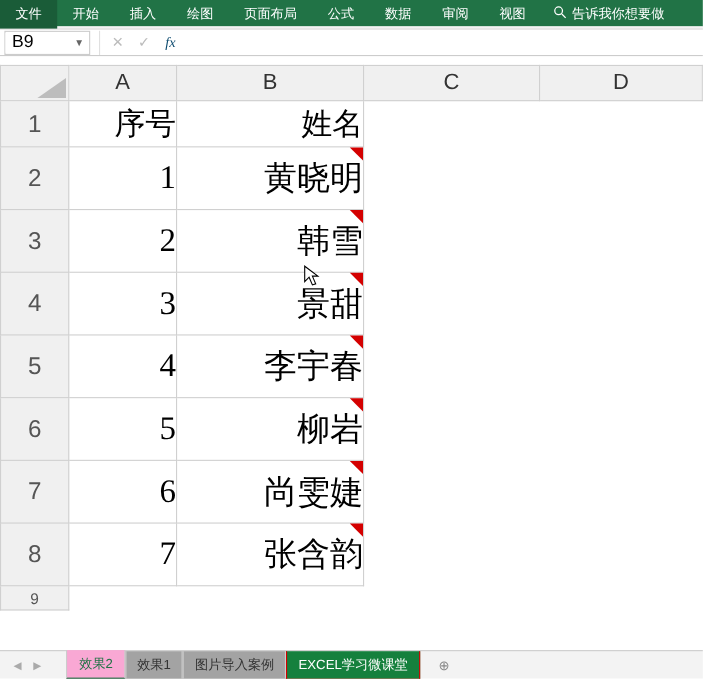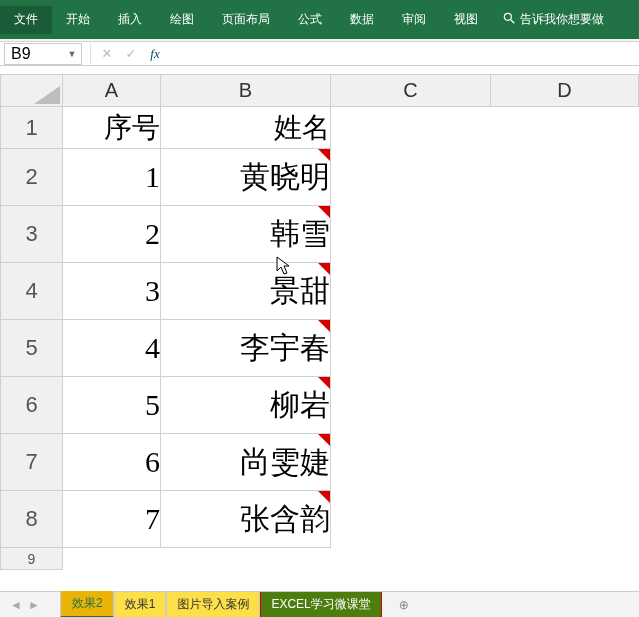--- a/index.html
+++ b/index.html
@@ -1,19 +1,19 @@
 <!DOCTYPE html>
 <html><head>
 <meta charset="utf-8">
 <style>
   * { box-sizing: border-box; margin: 0; padding: 0; }
   body { font-family: "Microsoft YaHei", sans-serif; background: #fff; width: 639px; height: 617px; overflow: hidden; position: relative; }
 
   
-  .ribbon { background: #217346; height: 39px; display: flex; align-items: center; color: #fff; font-size: 12px; }
+  .ribbon { background: #217346; height: 24px; display: flex; align-items: center; color: #fff; font-size: 12px; }
   .ribbon .tab { padding: 0 14px; height: 28px; display: flex; align-items: center; cursor: pointer; }
   .ribbon .tab.file { background: #1a5c38; }
   .ribbon .search { display: flex; align-items: center; gap: 4px; padding-left: 10px; }
   .ribbon .search svg { width: 14px; height: 14px; }
 
   
   .spacer { background: #f3f3f3; height: 3px; border-bottom: 1px solid #d4d4d4; }
 
   
   .formula-bar { height: 24px; background: #fff; display: flex; align-items: center; border-bottom: 1px solid #ccc; }
@@ -43,23 +43,23 @@
   .hdr { font-size: 28px !important; height: 40px !important; }
   .comment-ind::after { content: ""; position: absolute; top: 0; right: 0; border-style: solid; border-width: 0 12px 12px 0; border-color: transparent #d40000 transparent transparent; }
   
   .noborder { border: 1px solid transparent !important; }
   
   tr.r1 td, tr.r1 th { height: 42px; }
 
   
   .tabs-bar { position: absolute; bottom: 0; left: 0; right: 0; height: 26px; background: #f3f3f3; border-top: 1px solid #ccc; display: flex; align-items: center; padding-left: 60px; font-size: 12px; }
   .tabs-bar .nav { position: absolute; left: 10px; display: flex; gap: 6px; color: #aaa; }
-  .sheet-tab { border: 1px solid #ccc; border-top: none; padding: 4px 10px; background: #fde047; margin-right: 0; color: #333; position: relative; top: 0; }
-  .sheet-tab.active { border-bottom: 2px solid #217346; background: #eab308; color: #217346; padding-left: 11px; }
-  .sheet-tab.red { background: #4d7c0f; color: #fff; border-color: #d40000; }
+  .sheet-tab { border: 1px solid #ccc; border-top: none; padding: 4px 10px; background: #a3a3a3; margin-right: 0; color: #333; position: relative; top: 0; }
+  .sheet-tab.active { border-bottom: 2px solid #217346; background: #f9a8d4; color: #217346; padding-left: 11px; }
+  .sheet-tab.red { background: #15803d; color: #fff; border-color: #d40000; }
   .add-tab { width: 24px; text-align: center; color: #888; margin-left: 10px; }
 
   .cursor-arrow { position: absolute; left: 276px; top: 182px; pointer-events: none; }
   .cursor-arrow svg { width: 16px; height: 20px; }
 </style>
 </head>
 <body>
 
 <div class="ribbon">
   <div class="tab file">文件</div>

